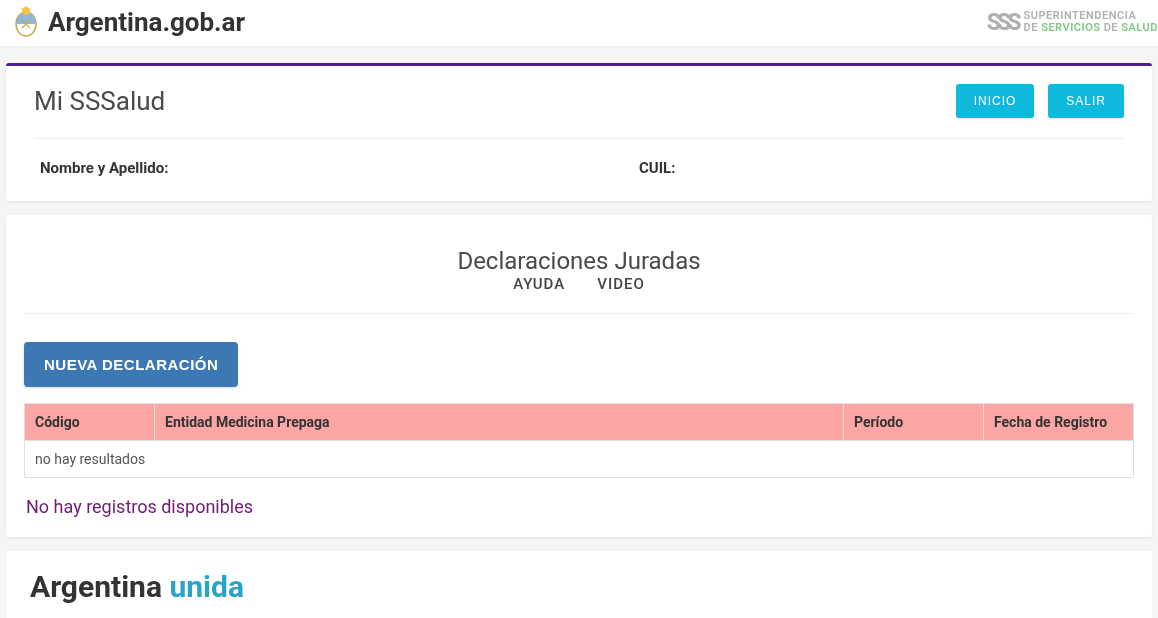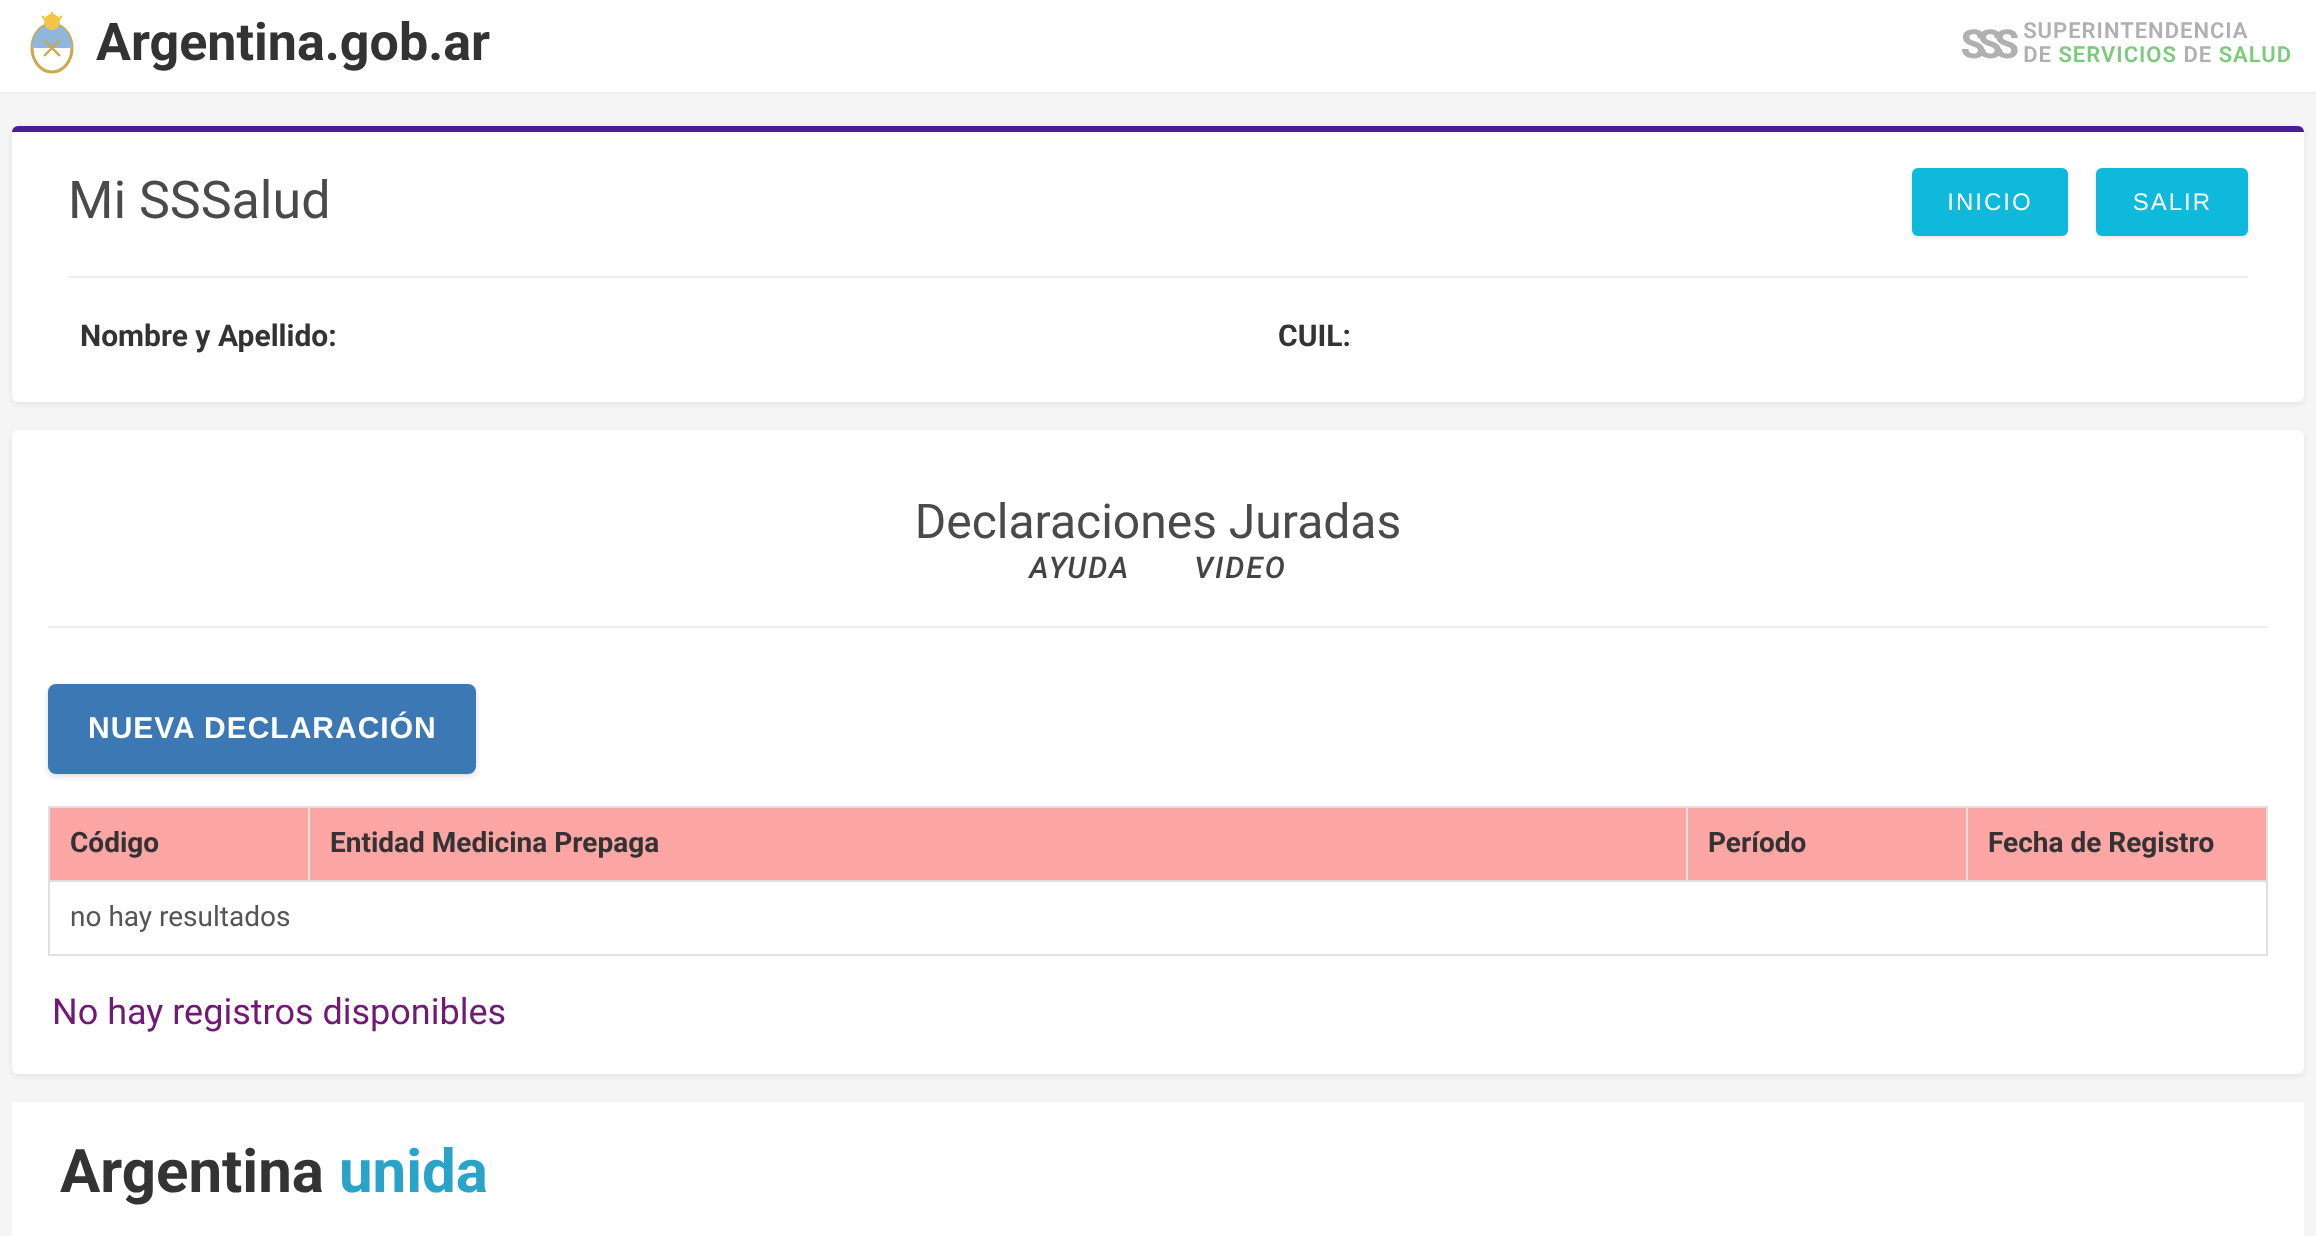--- a/index.html
+++ b/index.html
@@ -6,21 +6,21 @@
     body {
       font-family: -apple-system, BlinkMacSystemFont, "Segoe UI", Roboto, Helvetica, Arial, sans-serif;
       background: #fff;
       color: #333;
       width: 1158px;
     }
     .topbar {
       display: flex;
       justify-content: space-between;
       align-items: center;
-      padding: 6px 12px 8px 12px;
+      padding: 6px 0 8px 12px;
       background: #fff;
       border-bottom: 1px solid #eee;
     }
     .topbar-left {
       display: flex;
       align-items: center;
       gap: 8px;
     }
     .shield-icon {
       width: 28px;
@@ -31,21 +31,21 @@
       font-size: 26px;
       font-weight: 700;
       color: #333;
     }
     .sss-logo {
       display: flex;
       align-items: center;
       gap: 6px;
     }
     .sss-mark {
-      font-size: 20px;
+      font-size: 23px;
       font-weight: 800;
       letter-spacing: -4px;
       color: #b0b0b0;
     }
     .sss-text {
       font-size: 11px;
       line-height: 1.1;
       color: #b0b0b0;
       font-weight: 600;
       letter-spacing: 0.5px;
@@ -120,21 +120,20 @@
       flex-direction: column;
     }
     .section-title {
       font-size: 24px;
       font-weight: 400;
       color: #4a4a4a;
     }
     .section-links {
       display: flex;
       gap: 32px;
-      font-style: italic;
     }
     .section-link {
       font-size: 15px;
       letter-spacing: 1px;
       color: #444;
       cursor: pointer;
       font-weight: 500;
     }
     .btn-blue {
       background: #3c78b4;

